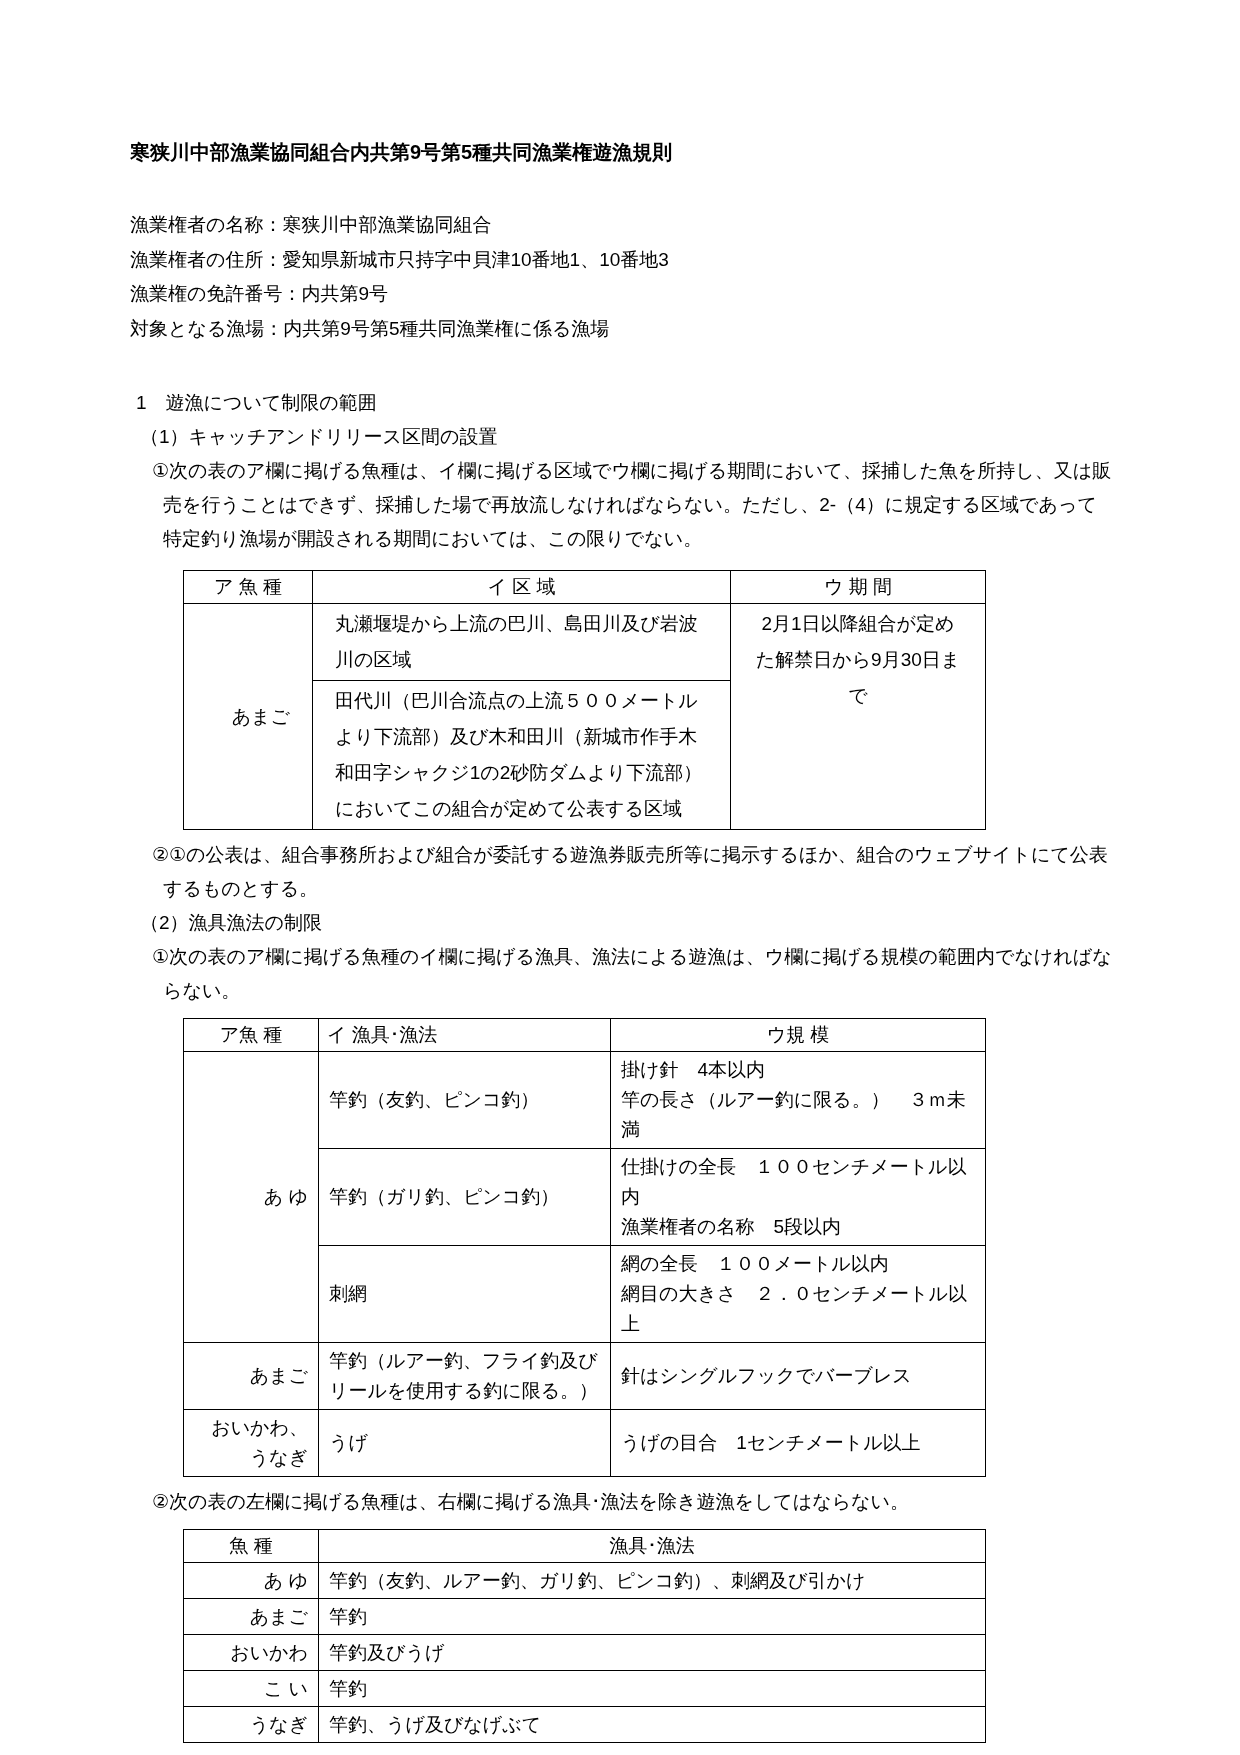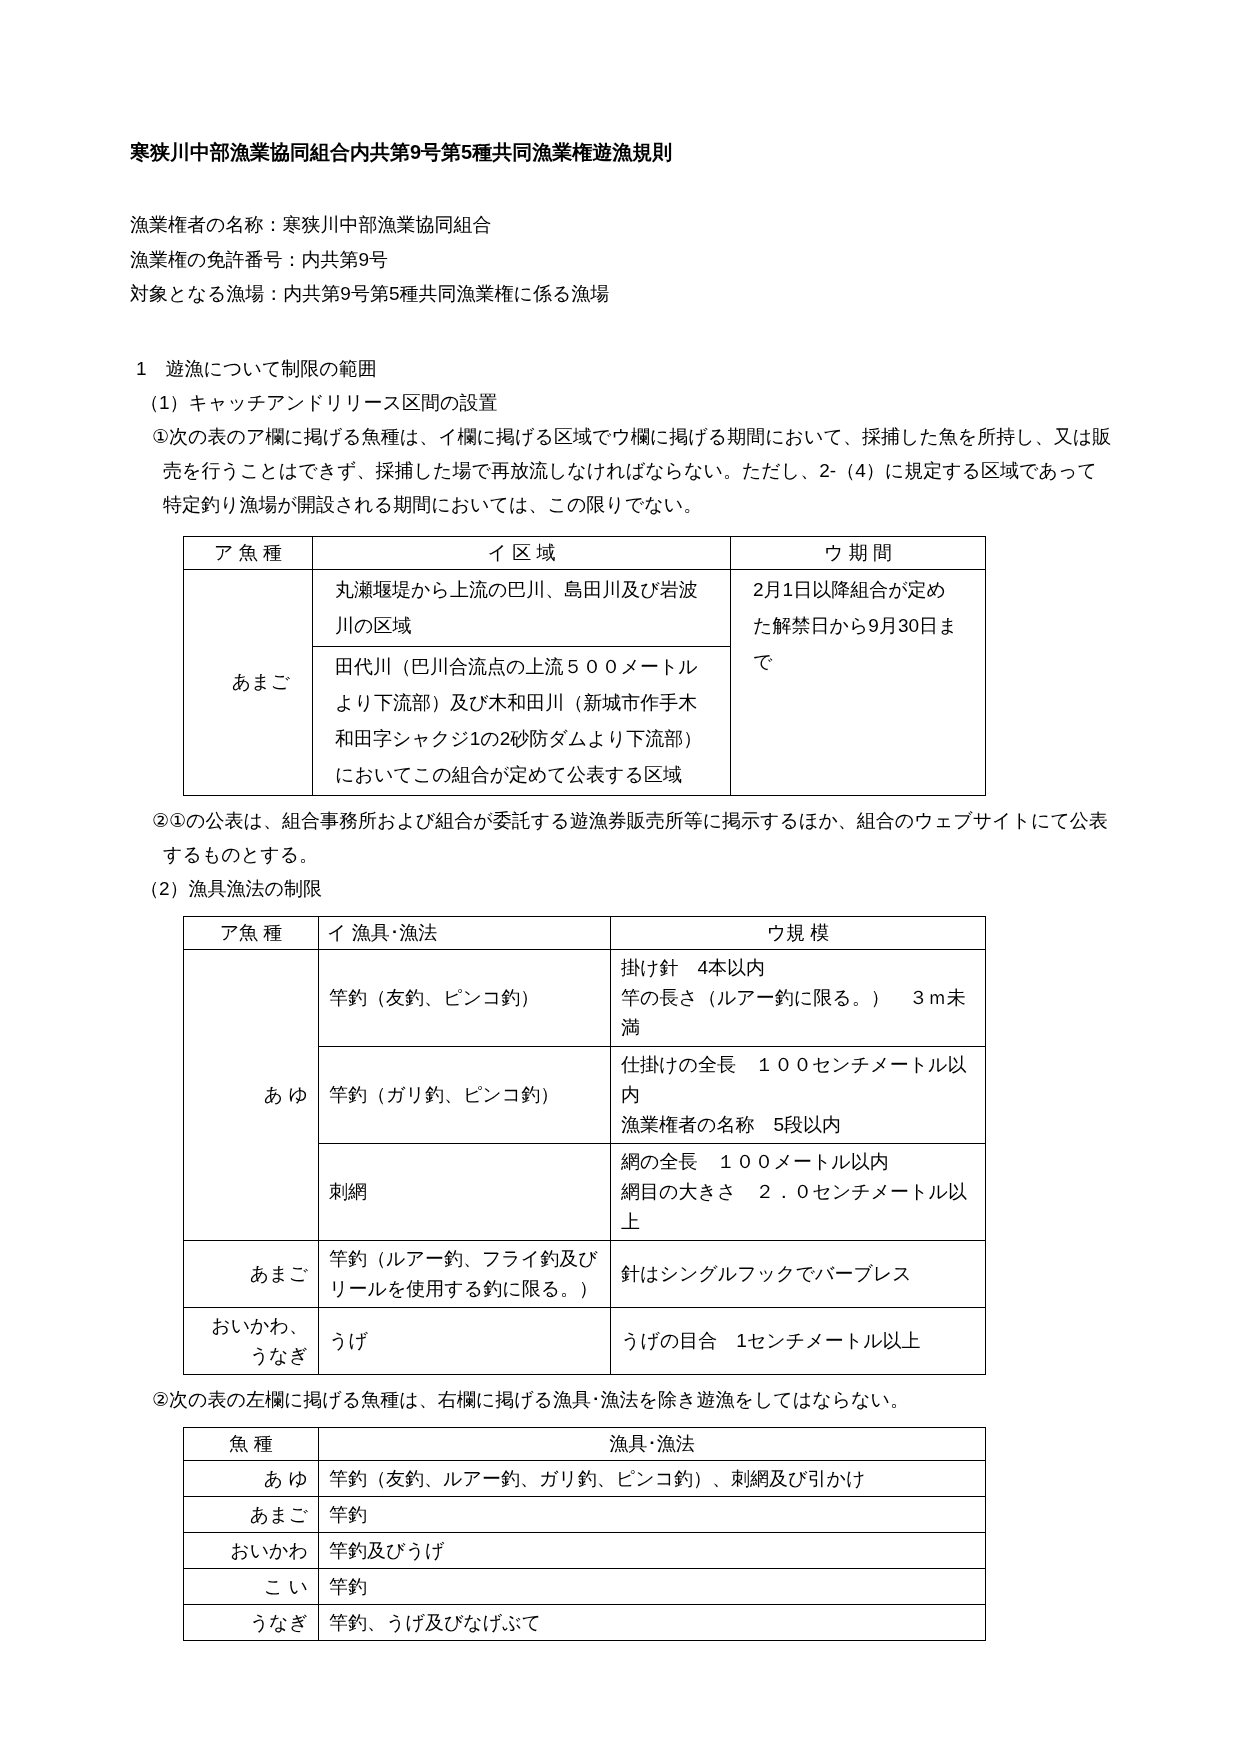--- a/index.html
+++ b/index.html
@@ -74,35 +74,36 @@
   td {
     padding: 2px 22px;
     line-height: 36px;
     text-align: left;
     vertical-align: middle;
     white-space: pre-line;
   }
   .t2 td { line-height: 30px; padding: 3px 10px; }
   .t3 td { line-height: 29px; padding: 3px 10px; }
   .cell-center { text-align: right; }
-  .cell-top { vertical-align: top; }
+  .cell-top { vertical-align: top; text-align: center; }
   .th-left { text-align: left; }
   .t1 { margin-top: 14px; }
   .t2 { margin-top: 10px; }
   .t3 { margin-top: 10px; margin-bottom: 12px; }
 </style>
 </head>
 <body>
 
 <div class="page">
 
   <h1 class="doc-title">寒狭川中部漁業協同組合内共第9号第5種共同漁業権遊漁規則</h1>
 
   <div class="meta-block">
     <p class="meta-line">漁業権者の名称：寒狭川中部漁業協同組合</p>
+    <p class="meta-line">漁業権者の住所：愛知県新城市只持字中貝津10番地1、10番地3</p>
     <p class="meta-line">漁業権の免許番号：内共第9号</p>
     <p class="meta-line">対象となる漁場：内共第9号第5種共同漁業権に係る漁場</p>
   </div>
 
   <p class="h-num">1　遊漁について制限の範囲</p>
 
   <p class="h-sub">（1）キャッチアンドリリース区間の設置</p>
 
   <p class="clause">①次の表のア欄に掲げる魚種は、イ欄に掲げる区域でウ欄に掲げる期間において、採捕した魚を所持し、又は販売を行うことはできず、採捕した場で再放流しなければならない。ただし、2-（4）に規定する区域であって特定釣り漁場が開設される期間においては、この限りでない。</p>
 
@@ -126,20 +127,21 @@
       <tr>
         <td>田代川（巴川合流点の上流５００メートルより下流部）及び木和田川（新城市作手木和田字シャクジ1の2砂防ダムより下流部）においてこの組合が定めて公表する区域</td>
       </tr>
     </tbody>
   </table>
 
   <p class="clause">②①の公表は、組合事務所および組合が委託する遊漁券販売所等に掲示するほか、組合のウェブサイトにて公表するものとする。</p>
 
   <p class="h-sub">（2）漁具漁法の制限</p>
 
+  <p class="clause">①次の表のア欄に掲げる魚種のイ欄に掲げる漁具、漁法による遊漁は、ウ欄に掲げる規模の範囲内でなければならない。</p>
 
   <table class="t2">
     <colgroup>
       <col style="width:135px">
       <col style="width:292px">
       <col style="width:375px">
     </colgroup>
     <tbody>
       <tr>
         <th>ア魚 種</th>

